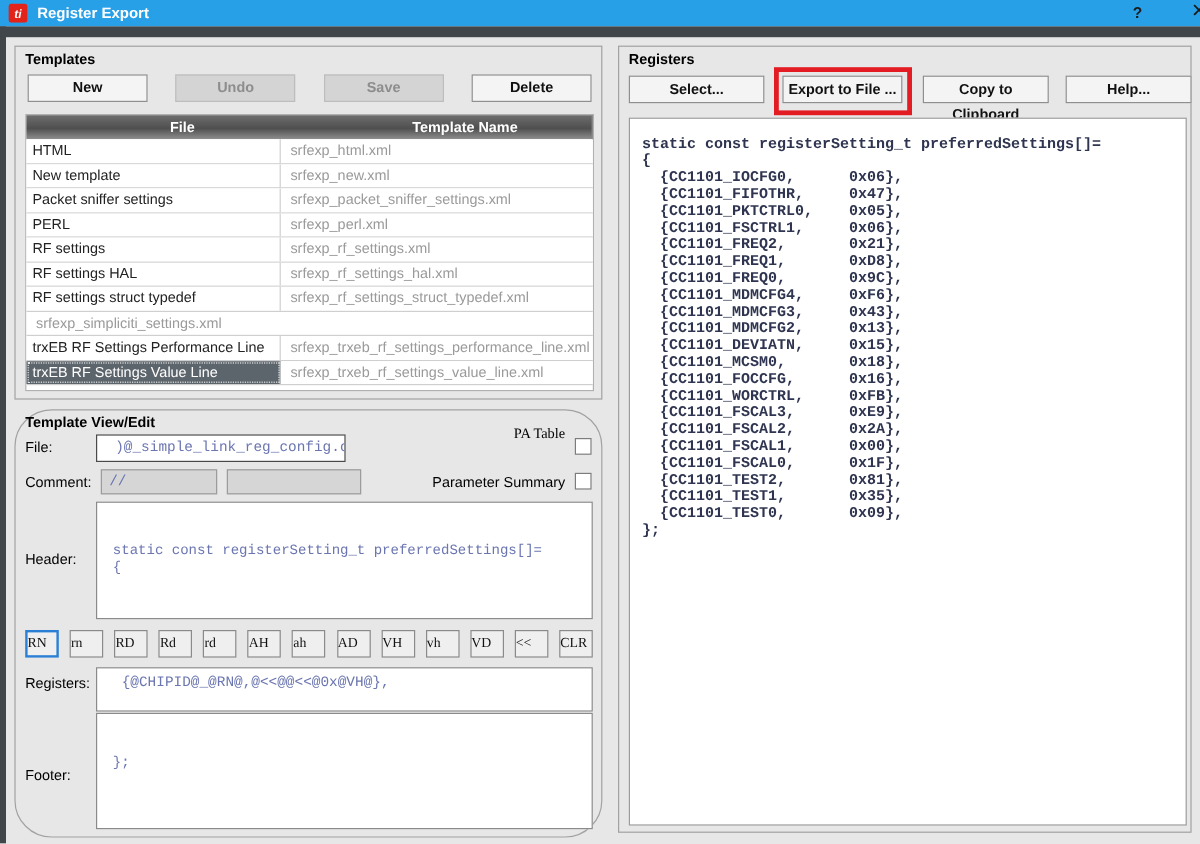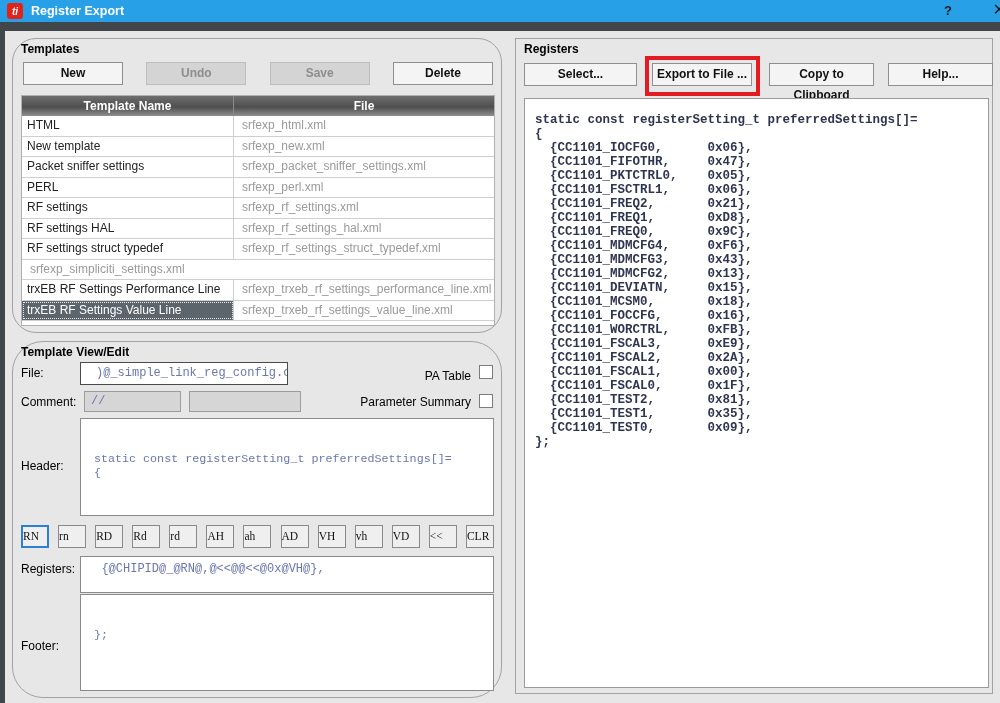--- a/index.html
+++ b/index.html
@@ -30,21 +30,21 @@
     position:absolute; right:-6px; top:0; height:22px; line-height:20px;
     color:#1b1b1b; font-size:16px; cursor:pointer;
   }
   .frame-top { position:absolute; left:0; top:22px; width:1000px; height:9px; background:var(--frame,#41464b); }
   .frame-left { position:absolute; left:0; top:22px; width:5px; height:681px; background:var(--frame,#41464b); }
 
   
   .group { position:absolute; border:1px solid #a2a2a2; }
   .group-title { position:absolute; left:8px; top:3px; font-weight:bold; font-size:12px; color:#000; }
 
-  .templates-group { left:12px; top:38px; width:490px; height:295px;border-radius:24px; }
+  .templates-group { left:12px; top:38px; width:490px; height:295px; }
   .edit-group      { left:12px; top:341px; width:490px; height:357px;border-radius:31px; }
   .registers-group { left:515px; top:38px; width:478px; height:656px; }
 
   
   .btn {
     display:inline-block; background:#f4f4f4; border:1px solid #8f8f8f;
     font-family:"Liberation Sans",sans-serif; font-size:12px; font-weight:bold; color:#111;
     text-align:center; cursor:pointer;
   }
   .btn.disabled { background:#d4d4d4; border-color:#bdbdbd; color:#8d8d8d; font-weight:bold; cursor:default; }
@@ -129,22 +129,22 @@
 
   <div class="tpl-btn-row">
     <div class="btn">New</div>
     <div class="btn disabled">Undo</div>
     <div class="btn disabled">Save</div>
     <div class="btn">Delete</div>
   </div>
 
   <div class="tpl-table">
     <div class="thead">
+      <div class="th file">File</div>
       <div class="th name">Template Name</div>
-      <div class="th file">File</div>
     </div>
     <div>
         <div class="trow">
           <div class="td name">HTML</div>
           <div class="td file">srfexp_html.xml</div>
         </div>
         <div class="trow">
           <div class="td name">New template</div>
           <div class="td file">srfexp_new.xml</div>
         </div>
@@ -181,21 +181,21 @@
         </div>
       </div>
   </div>
 </div>
 
 <div class="group edit-group">
   <div class="group-title">Template View/Edit</div>
 
   <span class="lbl" style="left:8px; top:24px;">File:</span>
   <div class="field mono file-field">)@_simple_link_reg_config.c</div>
-  <span class="lbl" style="right:30px; top:27px;">PA Table</span>
+  <span class="lbl" style="right:30px; top:12px;font-family:Liberation Serif, serif;">PA Table</span>
   <div class="checkbox" style="right:8px; top:23px;"></div>
 
   <span class="lbl" style="left:8px; top:53px;">Comment:</span>
   <div class="field mono comment-field1">//</div>
   <div class="field comment-field2"></div>
   <span class="lbl" style="right:30px; top:53px;">Parameter Summary</span>
   <div class="checkbox" style="right:8px; top:52px;"></div>
 
   <span class="lbl" style="left:8px; top:117px;">Header:</span>
   <div class="field header-box">

